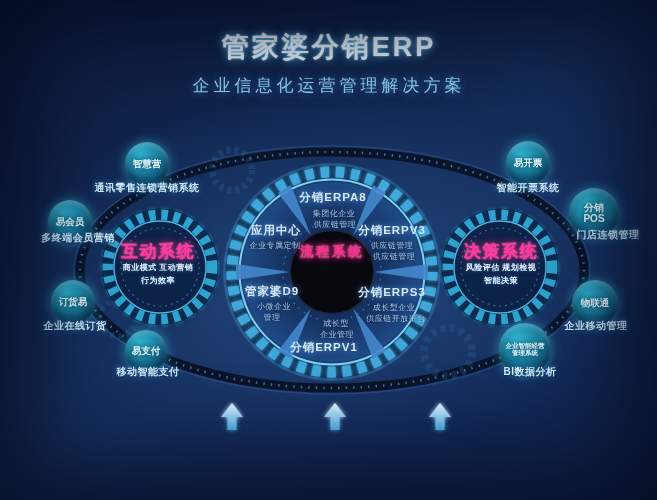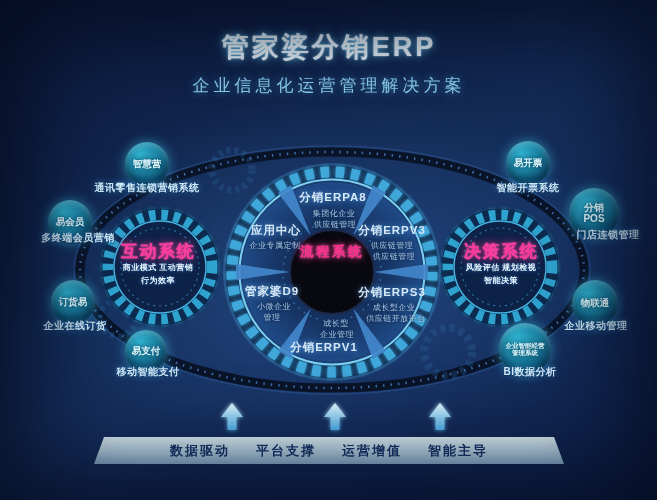--- a/index.html
+++ b/index.html
@@ -211,20 +211,14 @@
   <div class="abs seg-title" style="left:392px;top:292px;">分销ERPS3</div>
   <div class="abs seg-line" style="left:394px;top:307px;">成长型企业</div>
   <div class="abs seg-line" style="left:396px;top:318px;">供应链开放平台</div>
 
   <div class="abs seg-line" style="left:336px;top:323px;">成长型</div>
   <div class="abs seg-line" style="left:337px;top:334px;">企业管理</div>
   <div class="abs seg-title" style="left:324px;top:347px;">分销ERPV1</div>
 
   <div class="abs hub-title" style="left:332px;top:252px;text-align:center;">流程系统</div>
 
-  <div class="banner">
-    <span>数据驱动</span>
-    <span>平台支撑</span>
-    <span>运营增值</span>
-    <span>智能主导</span>
-  </div>
 
 </div>
 
 </body></html>

